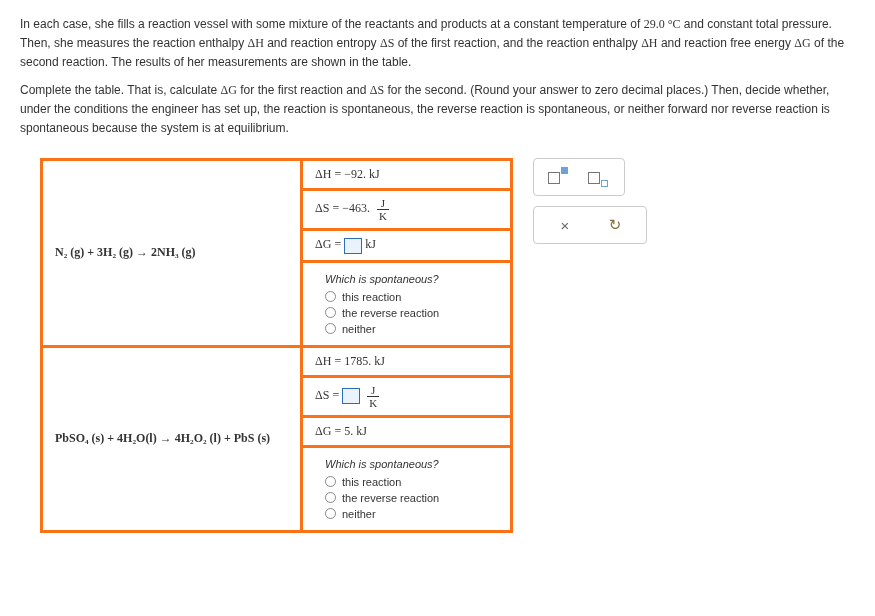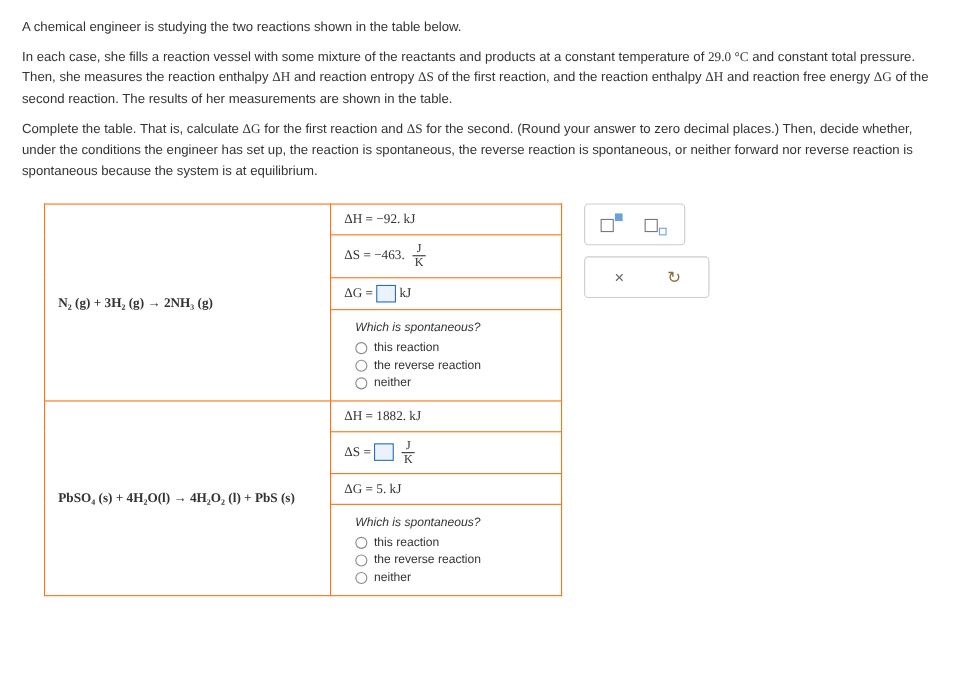--- a/index.html
+++ b/index.html
@@ -16,21 +16,21 @@
     .italic { }
     .math { font-family: 'Times New Roman', serif; text-align: center; }
 
     .main-area { display: flex; gap: 20px; margin-top: 20px; margin-left: 20px; }
 
     table.reaction-table {
       border-collapse: collapse;
       font-size: 12px;
     }
     table.reaction-table td {
-      border: 1px solid #f97316;
+      border: 3px solid #f97316;
       padding: 6px 12px;
       vertical-align: middle;
     }
     td.reaction-cell {
       width: 260px;
       font-family: 'Times New Roman', serif;
       font-weight: bold;
     }
     td.data-cell {
       width: 210px;
@@ -50,21 +50,21 @@
     .input-box {
       display: inline-block;
       width: 18px;
       height: 16px;
       border: 1px solid #2a6ebb;
       background: #eaf2fb;
       vertical-align: middle;
     }
     .radio-group { font-family: Liberation Sans, sans-serif; font-size: 11px; padding: 4px 0 2px 10px; }
     .radio-group .q { font-style: italic; margin-bottom: 4px; }
-    .radio-row { display: flex; align-items: flex-end; gap: 6px; padding: 2px 0; }
+    .radio-row { display: flex; align-items: flex-start; gap: 6px; padding: 2px 0; }
     .radio-circle {
       width: 11px; height: 11px; border: 1px solid #888; border-radius: 50%;
       background: #fff;
     }
 
     .toolbar {
       border: 1px solid #ccc;
       border-radius: 4px;
       padding: 10px 14px;
       height: 56px;
@@ -85,21 +85,20 @@
     .sq-big { position:absolute; width:12px; height:12px; border:1.5px solid #777; left:0; top:5px;}
     .sq-small-tr { position:absolute; width:7px; height:7px; background:#6aa3d8; right:2px; top:0px;}
     .sq-small-br { position:absolute; width:7px; height:7px; border:1.5px solid #6aa3d8; right:2px; bottom:0px;}
     .close-x { font-size: 15px; color: #666; }
     .reset-arrow { font-size: 15px; color: #8a6d3b; }
   </style>
 </head>
 <body>
 
 <div class="problem-text">
-  <p>A chemical engineer is studying the two reactions shown in the table below.</p>
   <p>
     <span>In each case, she fills a reaction vessel with some mixture of the reactants and products at a constant temperature of </span><span class="math">29.0 °C</span><span> and constant total pressure. Then, she measures the reaction enthalpy </span><span class="math">ΔH</span><span> and reaction entropy </span><span class="math">ΔS</span><span> of the first reaction, and the reaction enthalpy </span><span class="math">ΔH</span><span> and reaction free energy </span><span class="math">ΔG</span><span> of the second reaction. The results of her measurements are shown in the table.</span>
   </p>
   <p>
     <span>Complete the table. That is, calculate </span><span class="math">ΔG</span><span> for the first reaction and </span><span class="math">ΔS</span><span> for the second. (Round your answer to zero decimal places.) Then, decide whether, under the conditions the engineer has set up, the reaction is spontaneous, the </span><span class="italic">reverse</span><span> reaction is spontaneous, or </span><span class="italic">neither</span><span> forward nor reverse reaction is spontaneous because the system is at equilibrium.</span>
   </p>
 </div>
 
 <div class="main-area">
   <table class="reaction-table">
@@ -140,21 +139,21 @@
           <div class="radio-row">
                 <span class="radio-circle"></span>
                 <span>neither</span>
               </div>
         </div>
       </td>
     </tr>
 
     <tr>
       <td class="reaction-cell" rowspan="4">PbSO₄ (s) + 4H₂O(l) → 4H₂O₂ (l) + PbS (s)</td>
-      <td class="data-cell">ΔH = 1882. kJ</td>
+      <td class="data-cell">ΔH = 1785. kJ</td>
     </tr>
     <tr>
       <td class="data-cell">
         <span>ΔS = </span>
         <span class="input-box"></span>
         <span class="frac">
           <span class="num">J</span>
           <span class="den">K</span>
         </span>
       </td>

